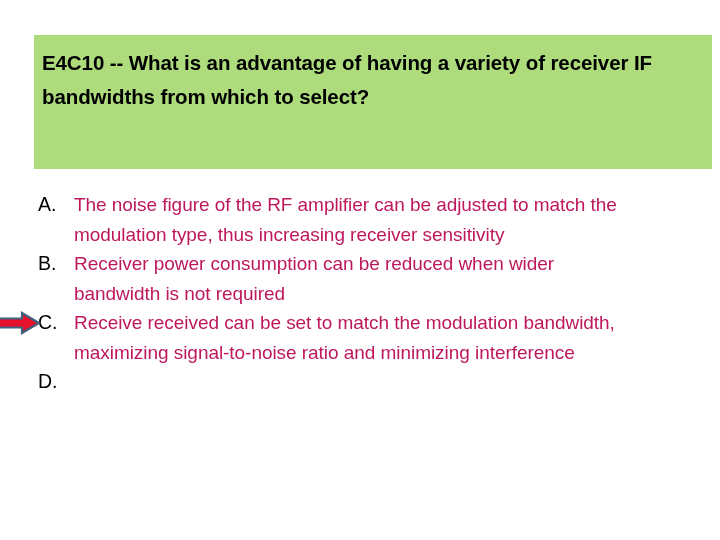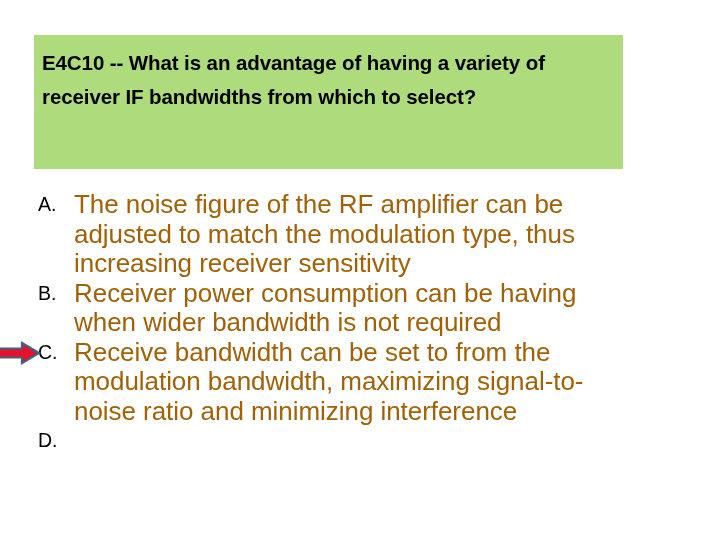--- a/index.html
+++ b/index.html
@@ -22,21 +22,21 @@
     width: 720px;
     height: 540px;
     background: #ffffff;
   }
 
   
   .question-banner {
     position: absolute;
     left: 34px;
     top: 35px;
-    width: 589px;
+    width: 678px;
     height: 134px;
     background: #aedc7c;
     box-sizing: border-box;
     padding: 11px 10px 0 8px;
   }
 
   .question-text {
     font-family: "Liberation Sans", sans-serif;
     font-weight: bold;
     font-size: 20.5px;
@@ -69,23 +69,23 @@
     line-height: 29.5px;
     color: #000000;
     font-family: "Liberation Sans", sans-serif;
     text-align: left;
     padding-left: 4px;
     box-sizing: border-box;
   }
 
   .answer-text {
     flex: 1 1 auto;
-    font-size: 26px;
+    font-size: 19px;
     line-height: 29.5px;
-    color: #a16207;
+    color: #be185d;
     font-family: "Liberation Sans", sans-serif;
     letter-spacing: -0.05px;
     max-width: 560px;
     white-space: pre-wrap;
   }
 
   
   .pointer-arrow {
     position: absolute;
     left: -36px;
@@ -112,31 +112,31 @@
 
   <div class="answers">
 
     <div class="answer-row">
       <div class="answer-letter">A.</div>
       <div class="answer-text">The noise figure of the RF amplifier can be adjusted to match the modulation type, thus increasing receiver sensitivity</div>
     </div>
 
     <div class="answer-row">
       <div class="answer-letter">B.</div>
-      <div class="answer-text">Receiver power consumption can be having when wider bandwidth is not required</div>
+      <div class="answer-text">Receiver power consumption can be reduced when wider bandwidth is not required</div>
     </div>
 
     <div class="answer-row">
       <span class="pointer-arrow">
         <svg viewBox="0 0 42 22" xmlns="http://www.w3.org/2000/svg">
           <path d="M 0,6.5 L 24,6.5 L 24,1 L 41,11 L 24,21 L 24,15.5 L 0,15.5 Z" fill="#e8112d" stroke="#41617d" stroke-width="2.2" stroke-linejoin="miter"></path>
         </svg>
       </span>
       <div class="answer-letter">C.</div>
-      <div class="answer-text">Receive bandwidth can be set to from the modulation bandwidth, maximizing signal-to-noise ratio and minimizing interference</div>
+      <div class="answer-text">Receive received can be set to match the modulation bandwidth, maximizing signal-to-noise ratio and minimizing interference</div>
     </div>
 
     <div class="answer-row">
       <div class="answer-letter">D.</div>
     </div>
 
   </div>
 </div>
 
 </body></html>

